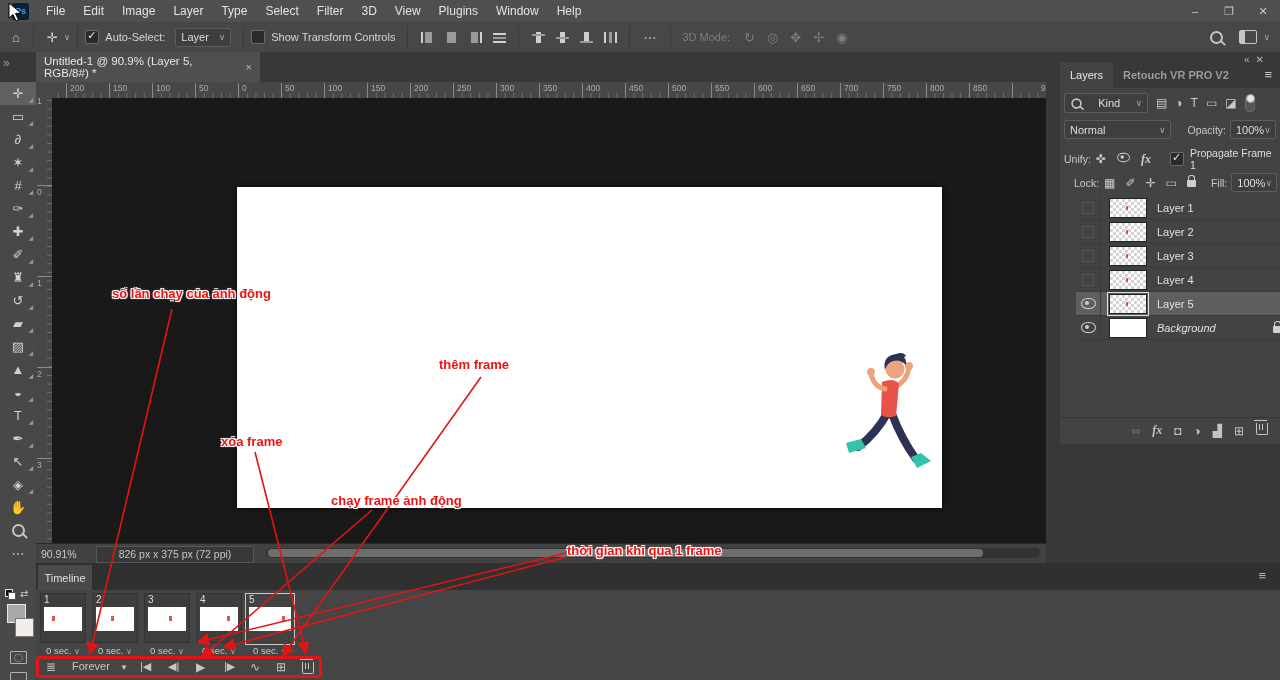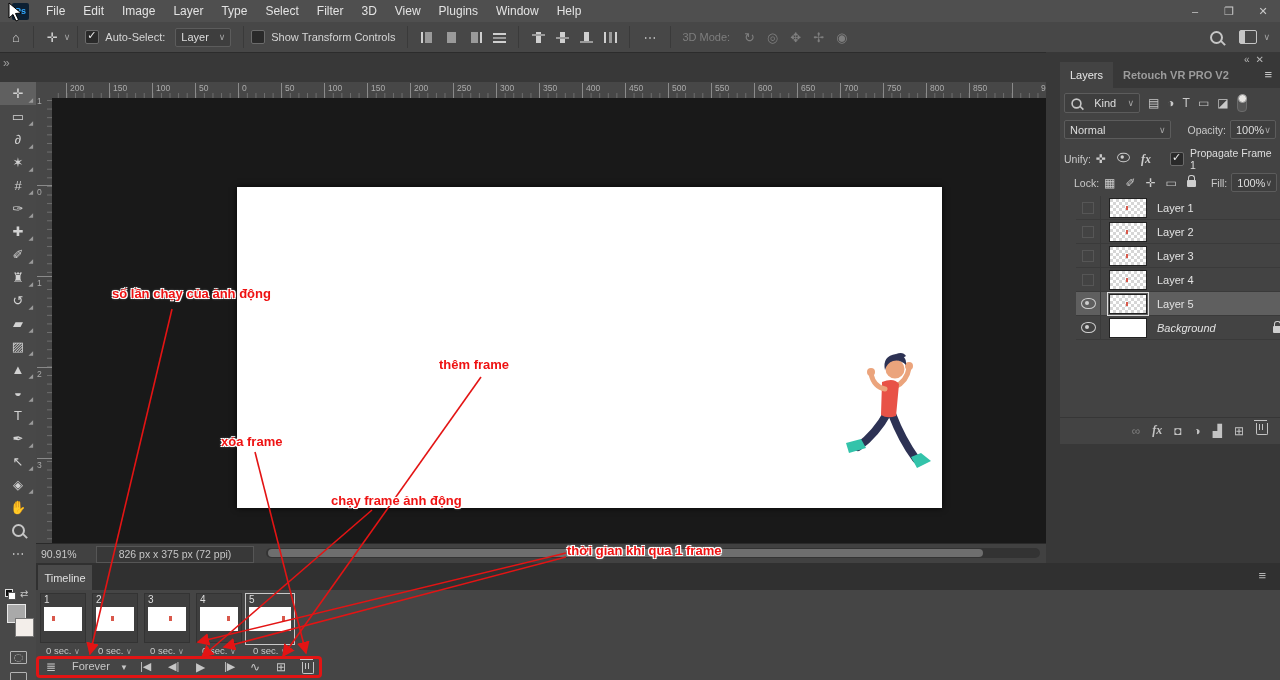--- a/index.html
+++ b/index.html
@@ -106,21 +106,21 @@
   
   #dock-bg{left:1046px;top:52px;width:234px;height:511px;background:#383838;}
   #panel-topicons{position:absolute;right:10px;top:2px;color:#b5b5b5;font-size:10px;letter-spacing:6px;}
   #layers-panel{left:1060px;top:62px;width:220px;height:382px;background:#434343;}
   #lp-tabs{position:absolute;left:0;top:-0px;width:220px;height:26px;background:#383838;display:flex;font-size:11px;}
   .lp-tab{padding:0 10px;line-height:26px;}
   .lp-tab.on{background:#434343;color:#e8e8e8;}
   .lp-tab.off{color:#9c9c9c;font-weight:bold;}
   #lp-menu{margin-left:auto;color:#c6c6c6;line-height:26px;padding-right:8px;font-size:13px;}
   #lp-filter{position:absolute;left:4px;top:31px;width:212px;height:20px;display:flex;align-items:center;}
-  #kind-field{width:76px;height:20px;text-align:center;}
+  #kind-field{width:84px;height:20px;text-align:center;}
   .fic{color:#c9c9c9;font-size:12px;margin-left:8px;}
   #filter-pill{margin-left:8px;width:8px;height:15px;background:#555;border:1px solid #6b6b6b;border-radius:4px;position:relative;}
   #filter-pill::after{content:"";position:absolute;left:0px;top:-2px;width:7px;height:7px;background:#e8e6e3;border:1px solid #999;border-radius:50%;}
   #lp-blend{position:absolute;left:4px;top:58px;width:212px;display:flex;align-items:center;font-size:10.5px;color:#c9c9c9;}
   #blend-field{width:120px;}
   .val-field{width:46px;margin-left:4px;}
   #lp-unify{position:absolute;left:4px;top:85px;width:212px;display:flex;align-items:center;font-size:10.5px;color:#c9c9c9;}
   #lp-lock{position:absolute;left:14px;top:111px;width:212px;display:flex;align-items:center;font-size:10.5px;color:#c9c9c9;}
   .uic{color:#cdcdcd;font-size:12px;margin:0 5px;}
   .icon-eye{display:inline-block;width:13px;height:9px;border:1.5px solid #cfcfcf;border-radius:50% / 55%;position:relative;}
@@ -211,20 +211,26 @@
     <span class="obar-ic dim">◎</span>
     <span class="obar-ic dim">✥</span>
     <span class="obar-ic dim">✢</span>
     <span class="obar-ic dim">◉</span>
     <span style="flex:1"></span>
     <span class="icon-mag" style="margin-right:16px"></span>
     <span class="icon-workspace"></span>
     <span class="chev" style="margin:0 10px 0 6px">∨</span>
   </div>
 
+  <div id="tabstrip" class="abs">
+    <div id="doc-tab">
+      <span>Untitled-1 @ 90.9% (Layer 5, RGB/8#) *</span>
+      <span class="close">×</span>
+    </div>
+  </div>
   <span id="expand-left" class="abs">»</span>
 
   <div id="toolbar" class="abs">
     <div class="tool sel">
         <span>✛</span>
         <small>◢</small>
       </div>
     <div class="tool">
         <span>▭</span>
         <small>◢</small>

